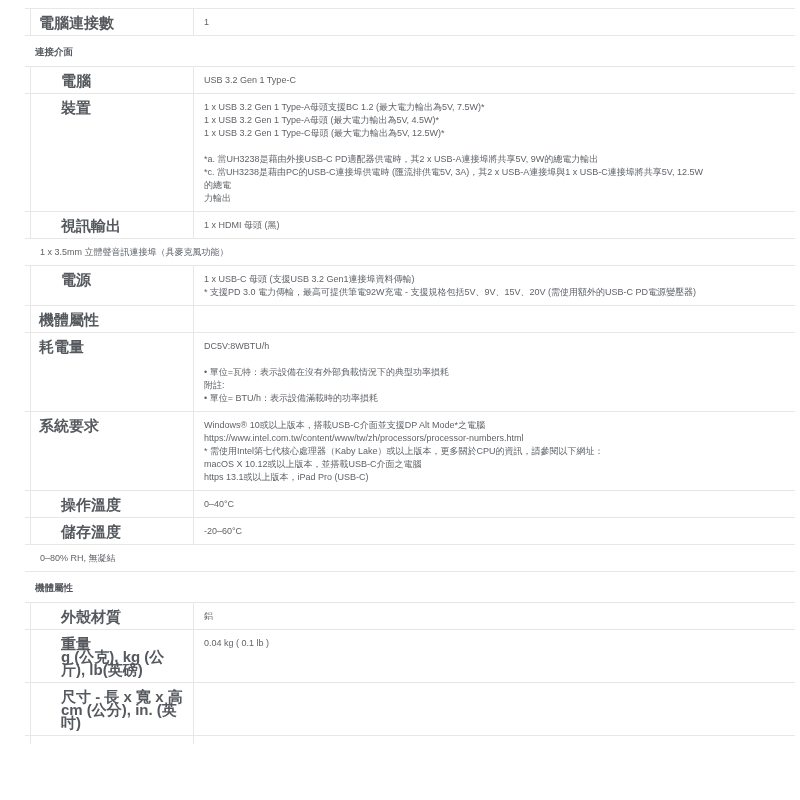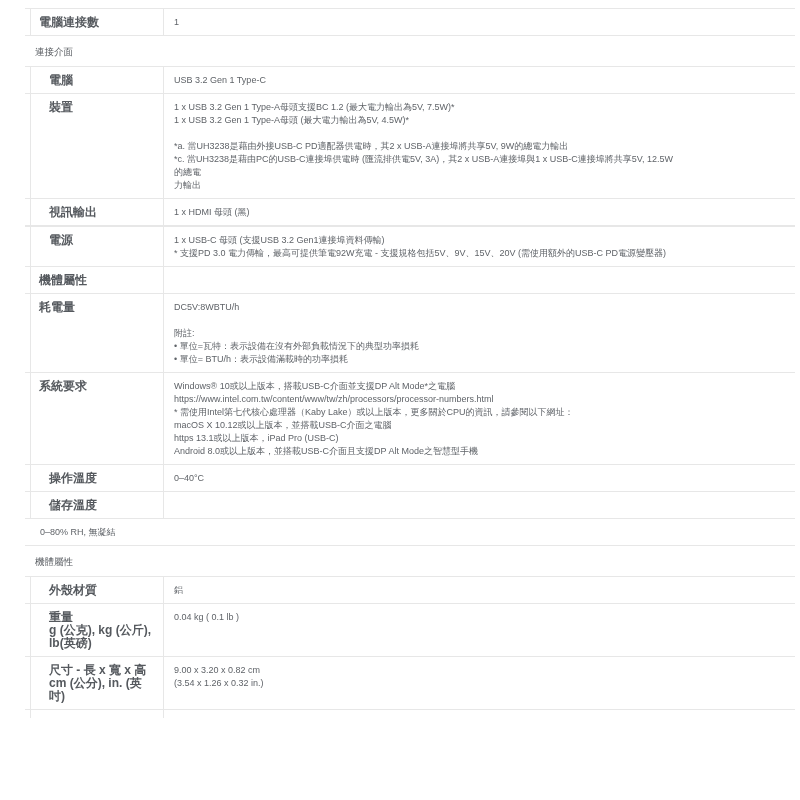--- a/index.html
+++ b/index.html
@@ -22,41 +22,41 @@
     display: flex;
     border-top: 1px solid #e7e7e7;
     align-items: stretch;
   }
   .section-row {
     display: block;
     border-top: 1px solid #e7e7e7;
     padding: 9px 0 8px 10px;
     font-size: 9.5px;
     line-height: 13px;
-    font-weight: 400;
+    font-weight: 700;
     color: #55595e;
   }
   .spacer {
     width: 5px;
     flex: none;
   }
   .label-cell {
-    width: 134px;
+    width: 164px;
     flex: none;
     box-sizing: border-box;
     border-left: 1px solid #e7e7e7;
     border-right: 1px solid #e7e7e7;
     padding: 7px 8px 6px 8px;
-    font-size: 12px;
+    font-size: 15px;
     line-height: 13px;
     font-weight: 700;
     color: #55595e;
   }
   .label-cell.indent-1 {
-    padding-left: 18px;
+    padding-left: 30px;
   }
   .value-cell {
     flex: 1;
     padding: 7px 10px 6px 10px;
     font-size: 9px;
     line-height: 13px;
     font-weight: 400;
   }
   .vline {
     max-width: 505px;
@@ -96,37 +96,41 @@
         </div>
       </div>
       <div class="row">
         <div class="spacer"></div>
         <div class="label-cell indent-1">
           <div class="vline">裝置</div>
         </div>
         <div class="value-cell">
           <div class="vline">1 x USB 3.2 Gen 1 Type-A母頭支援BC 1.2 (最大電力輸出為5V, 7.5W)*</div>
           <div class="vline">1 x USB 3.2 Gen 1 Type-A母頭 (最大電力輸出為5V, 4.5W)*</div>
+          <div class="vline">1 x USB 3.2 Gen 1 Type-C母頭 (最大電力輸出為5V, 12.5W)*</div>
           <div class="vline">&nbsp;</div>
           <div class="vline">*a. 當UH3238是藉由外接USB-C PD適配器供電時，其2 x USB-A連接埠將共享5V, 9W的總電力輸出</div>
           <div class="vline">*c. 當UH3238是藉由PC的USB-C連接埠供電時 (匯流排供電5V, 3A)，其2 x USB-A連接埠與1 x USB-C連接埠將共享5V, 12.5W的總電</div>
           <div class="vline">力輸出</div>
         </div>
       </div>
       <div class="row">
         <div class="spacer"></div>
         <div class="label-cell indent-1">
           <div class="vline">視訊輸出</div>
         </div>
         <div class="value-cell">
           <div class="vline">1 x HDMI 母頭 (黑)</div>
         </div>
       </div>
       <div class="row">
         <div class="spacer"></div>
+        <div class="value-cell">
+          <div class="vline">1 x 3.5mm 立體聲音訊連接埠（具麥克風功能）</div>
+        </div>
       </div>
       <div class="row">
         <div class="spacer"></div>
         <div class="label-cell indent-1">
           <div class="vline">電源</div>
         </div>
         <div class="value-cell">
           <div class="vline">1 x USB-C 母頭 (支援USB 3.2 Gen1連接埠資料傳輸)</div>
           <div class="vline">* 支援PD 3.0 電力傳輸，最高可提供筆電92W充電 - 支援規格包括5V、9V、15V、20V (需使用額外的USB-C PD電源變壓器)</div>
         </div>
@@ -138,52 +142,54 @@
         </div>
       </div>
       <div class="row">
         <div class="spacer"></div>
         <div class="label-cell">
           <div class="vline">耗電量</div>
         </div>
         <div class="value-cell">
           <div class="vline">DC5V:8WBTU/h</div>
           <div class="vline">&nbsp;</div>
+          <div class="vline">• 單位=瓦特：表示設備在沒有外部負載情況下的典型功率損耗</div>
           <div class="vline">附註:</div>
-          <div class="vline">• 單位=瓦特：表示設備在沒有外部負載情況下的典型功率損耗</div>
           <div class="vline">• 單位= BTU/h：表示設備滿載時的功率損耗</div>
         </div>
       </div>
       <div class="row">
         <div class="spacer"></div>
         <div class="label-cell">
           <div class="vline">系統要求</div>
         </div>
         <div class="value-cell">
           <div class="vline">Windows® 10或以上版本，搭載USB-C介面並支援DP Alt Mode*之電腦</div>
           <div class="vline">https://www.intel.com.tw/content/www/tw/zh/processors/processor-numbers.html</div>
           <div class="vline">* 需使用Intel第七代核心處理器（Kaby Lake）或以上版本，更多關於CPU的資訊，請參閱以下網址：</div>
           <div class="vline">macOS X 10.12或以上版本，並搭載USB-C介面之電腦</div>
           <div class="vline">https 13.1或以上版本，iPad Pro (USB-C)</div>
-          <div class="vline">Android 8.0或以上版本，並搭載USB-C介面且支援DP Alt Mode之智慧型手機</div>
         </div>
       </div>
       <div class="row">
         <div class="spacer"></div>
         <div class="label-cell indent-1">
           <div class="vline">操作溫度</div>
         </div>
         <div class="value-cell">
           <div class="vline">0–40°C</div>
         </div>
       </div>
       <div class="row">
         <div class="spacer"></div>
         <div class="label-cell indent-1">
           <div class="vline">儲存溫度</div>
+        </div>
+        <div class="value-cell">
+          <div class="vline">-20–60°C</div>
         </div>
       </div>
       <div class="row">
         <div class="spacer"></div>
         <div class="value-cell">
           <div class="vline">0–80% RH, 無凝結</div>
         </div>
       </div>
       <div class="section-row"><span>機體屬性</span></div>
       <div class="row">
@@ -203,24 +209,20 @@
         </div>
         <div class="value-cell">
           <div class="vline">0.04 kg ( 0.1 lb )</div>
         </div>
       </div>
       <div class="row">
         <div class="spacer"></div>
         <div class="label-cell indent-1">
           <div class="vline">尺寸 - 長 x 寬 x 高</div>
           <div class="vline">cm (公分), in. (英吋)</div>
-        </div>
-        <div class="value-cell">
-          <div class="vline">9.00 x 3.20 x 0.82 cm</div>
-          <div class="vline">(3.54 x 1.26 x 0.32 in.)</div>
         </div>
       </div>
       <div class="row partial-row">
         <div class="spacer"></div>
         <div class="label-cell indent-1"></div>
         <div class="value-cell"></div>
       </div>
     </div>
 
 </div>

